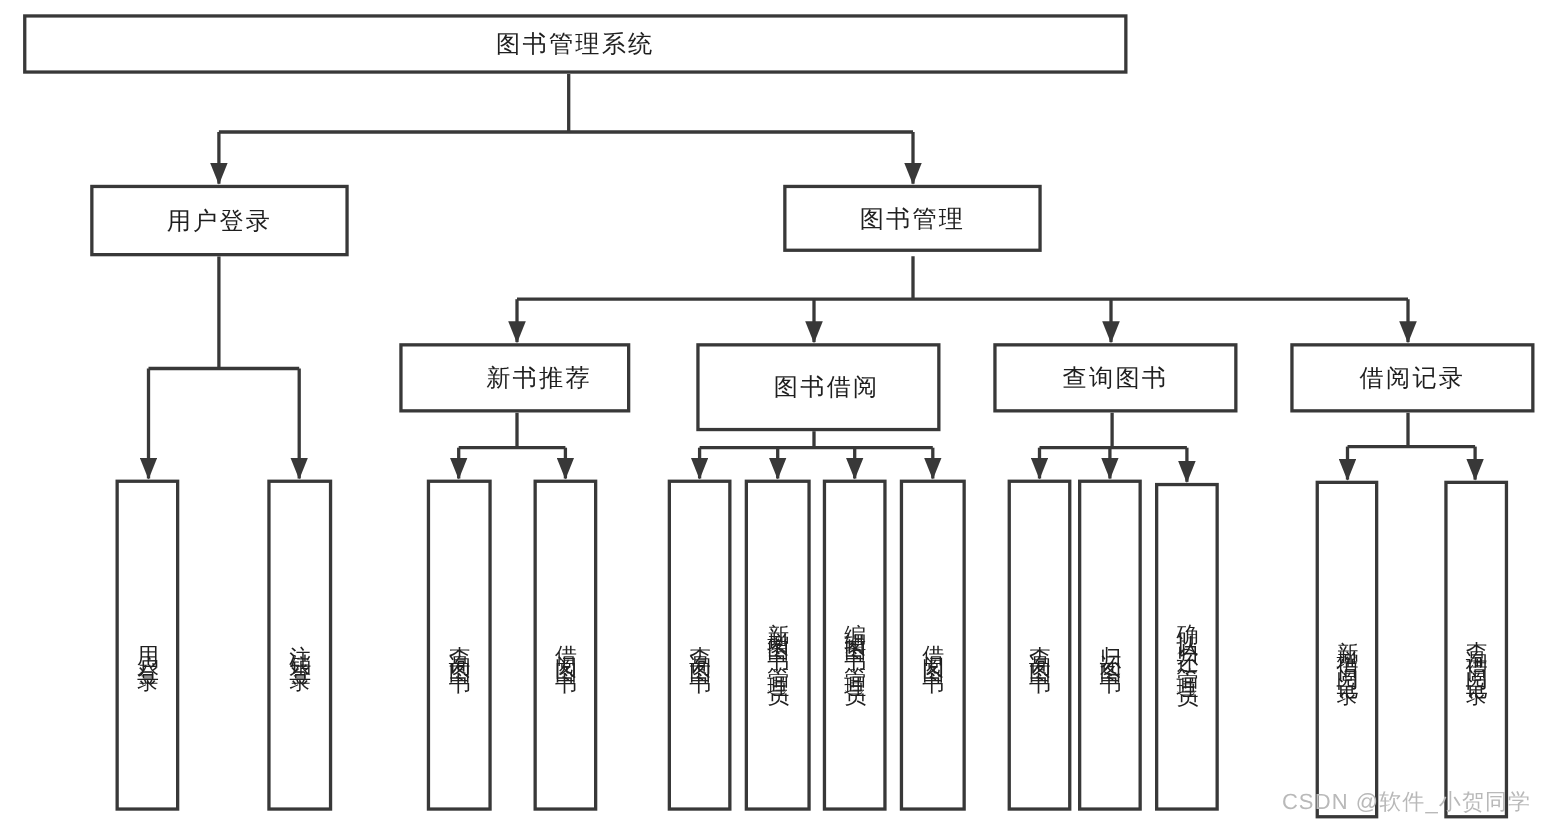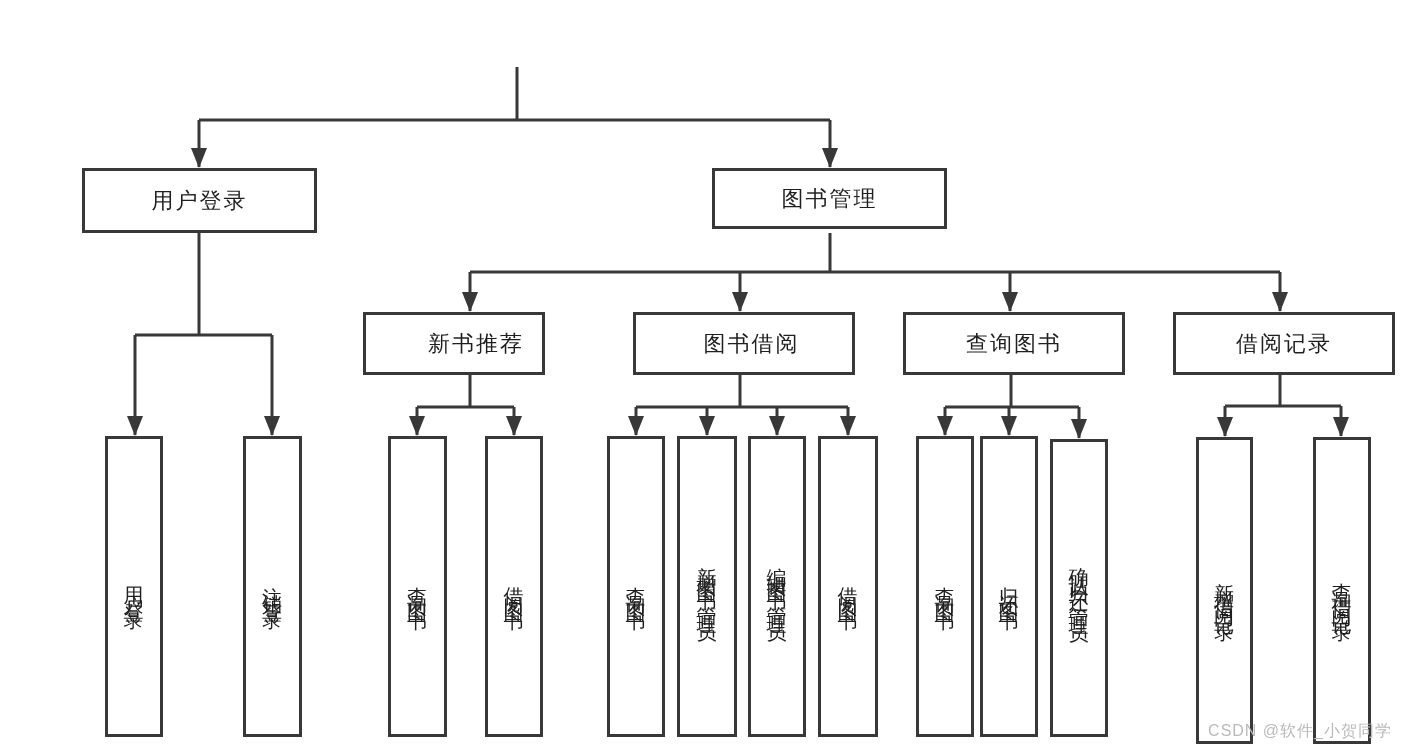--- a/index.html
+++ b/index.html
@@ -42,21 +42,21 @@
     font-size: 20px;
     line-height: 1.1;
     letter-spacing: 8px;
     color: #1f1f1f;
     white-space: nowrap;
   }
   #watermark {
     position: absolute;
     right: 13px;
     bottom: 5px;
-    font-size: 16px;
+    font-size: 20px;
     color: #b9b9b9;
     letter-spacing: 1px;
     z-index: 5;
     white-space: nowrap;
   }
 </style>
 </head>
 <body>
 
 <div id="stage">
@@ -97,32 +97,35 @@
       <line x1="945" y1="407" x2="945" y2="435" marker-end="url(#arw)"></line>
       <line x1="1009" y1="407" x2="1009" y2="435" marker-end="url(#arw)"></line>
       <line x1="1079" y1="407" x2="1079" y2="438" marker-end="url(#arw)"></line>
 
       <path d="M1280,375 V406 M1225,406 H1341"></path>
       <line x1="1225" y1="406" x2="1225" y2="436" marker-end="url(#arw)"></line>
       <line x1="1341" y1="406" x2="1341" y2="436" marker-end="url(#arw)"></line>
     </g>
   </svg>
 
+  <div class="node" style="left:21px; top:13px; width:1004px; height:54px;">
+    <span class="h-label">图书管理系统</span>
+  </div>
 
   <div class="node" style="left:82px; top:168px; width:235px; height:65px;">
     <span class="h-label">用户登录</span>
   </div>
   <div class="node" style="left:712px; top:168px; width:235px; height:61px;">
     <span class="h-label">图书管理</span>
   </div>
 
-  <div class="node" style="left:363px; top:312px; width:182px; height:63px;padding-left:44px;">
+  <div class="node" style="left:363px; top:312px; width:210px; height:63px;padding-left:44px;">
     <span class="h-label">新书推荐</span>
   </div>
-  <div class="node" style="left:633px; top:312px; width:222px; height:63px;padding-left:15px;">
+  <div class="node" style="left:633px; top:312px; width:222px; height:80px;padding-left:15px;">
     <span class="h-label">图书借阅</span>
   </div>
   <div class="node" style="left:903px; top:312px; width:222px; height:63px;">
     <span class="h-label">查询图书</span>
   </div>
   <div class="node" style="left:1173px; top:312px; width:222px; height:63px;">
     <span class="h-label">借阅记录</span>
   </div>
 
   <div class="node leaf" style="left:105px; top:436px; width:58px; height:301px;">

